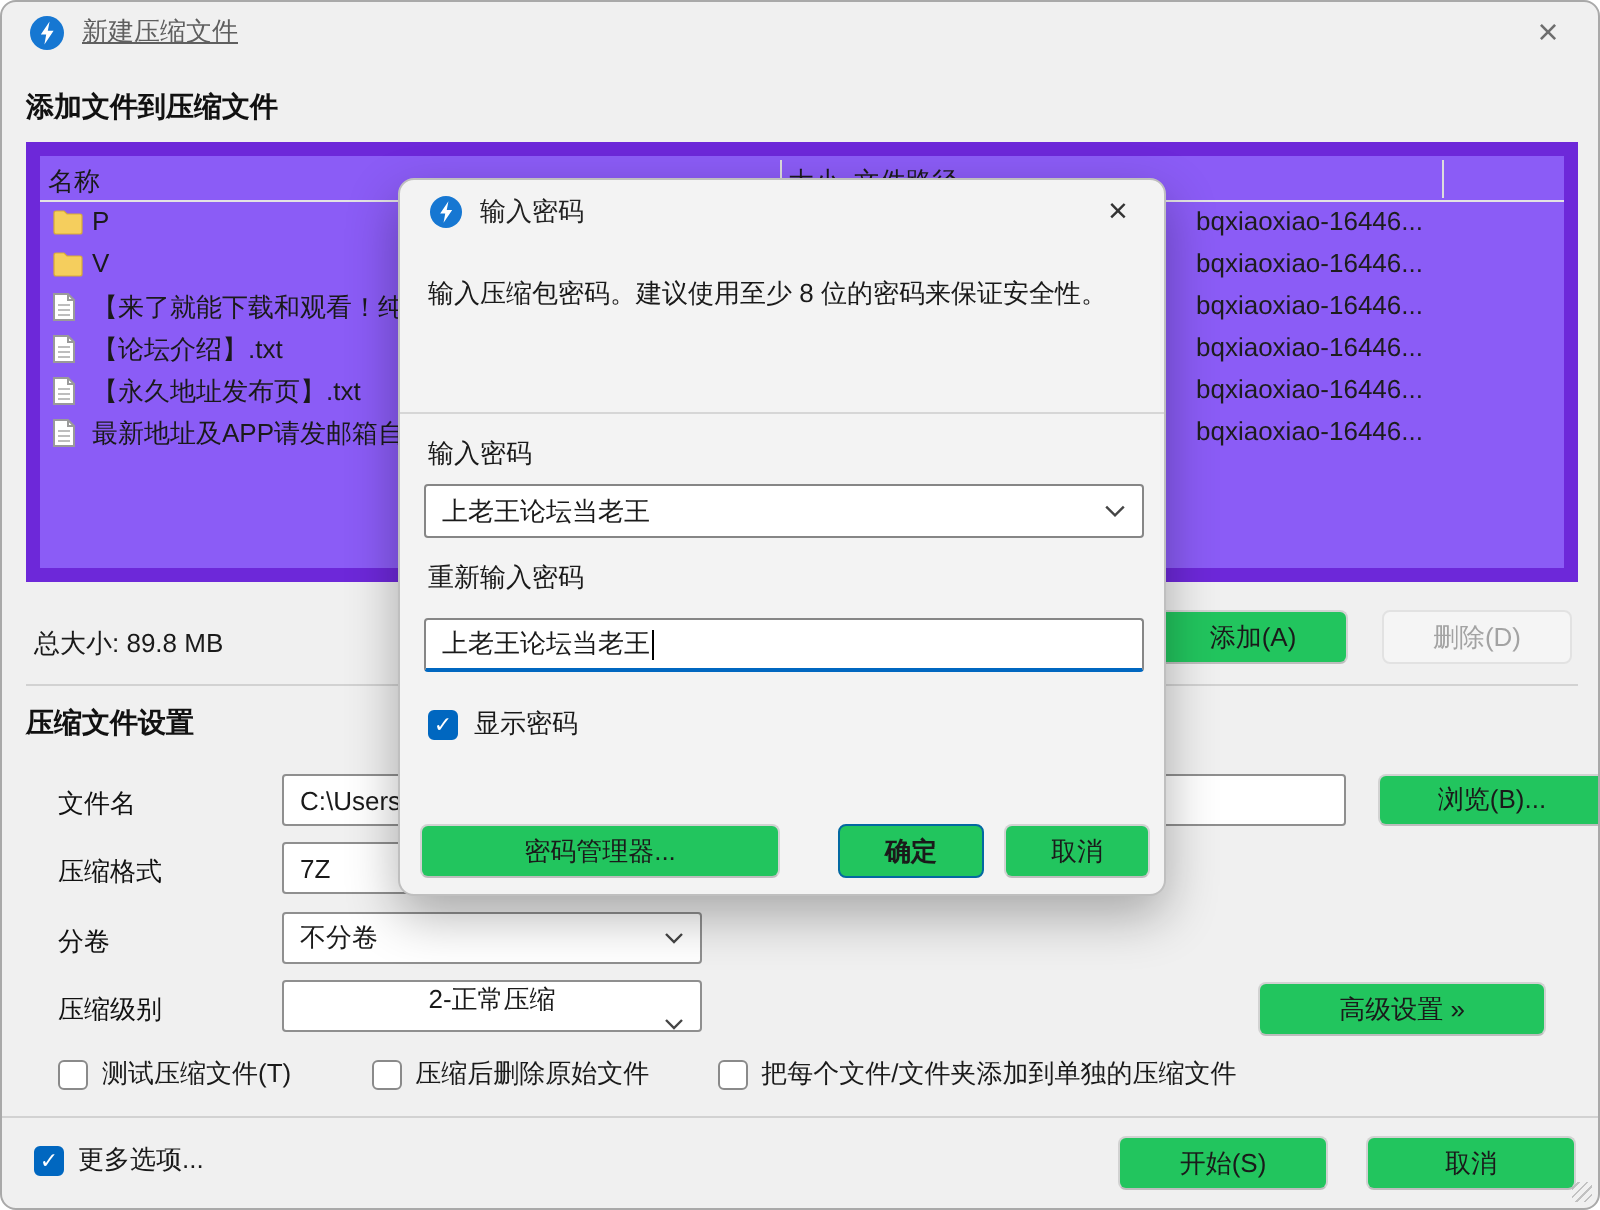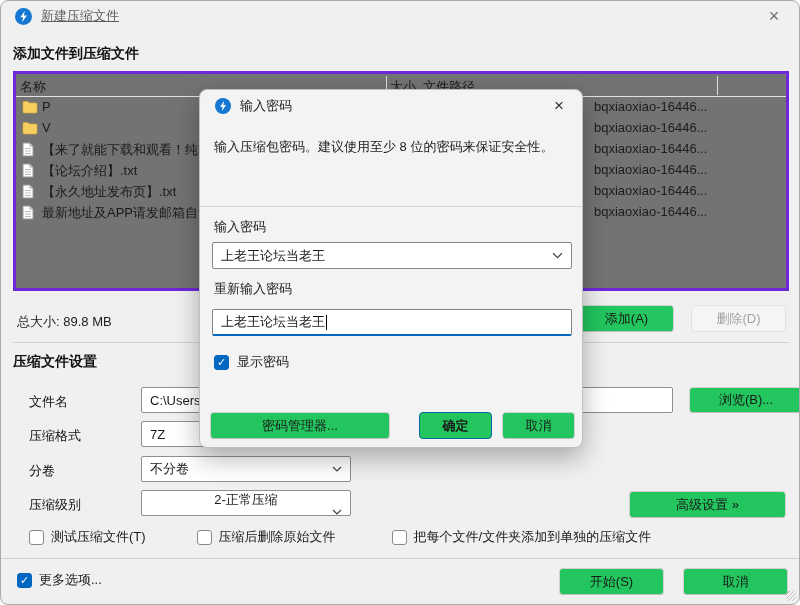--- a/index.html
+++ b/index.html
@@ -12,21 +12,21 @@
   
   .titlebar { position:absolute; left:0; top:0; width:100%; height:30px; display:flex; align-items:center; }
   .titlebar .appicon { margin-left:14px; width:17px; height:17px; }
   .titlebar .title { margin-left:9px; color:#5f5f5f; font-size:13px;text-decoration:underline; }
   .titlebar .close { position:absolute; right:12px; top:2px; width:26px; height:26px;
     display:flex; align-items:center; justify-content:center; color:#6e6e6e; font-size:18px; cursor:default; }
   
   .sect-head { position:absolute; left:12px; font-weight:bold; font-size:14px; color:#111; }
   
   .filelist { position:absolute; left:12px; top:70px; width:776px; height:220px;
-    background:#737373; border:3px solid #6d28d9; }
+    background:#8b5cf6; border:7px solid #6d28d9; }
   .fl-header { position:relative; height:23px; border-bottom:1px solid #e3e3e3; }
   .fl-header .h-name { position:absolute; left:4px;  top:4px; }
   .fl-header .h-size { position:absolute; left:374px; top:4px; }
   .fl-header .h-path { position:absolute; left:407px; top:4px; }
   .fl-header .hsep1 { position:absolute; left:370px; top:2px; width:1px; height:19px; background:#dcdcdc; }
   .fl-header .hsep2 { position:absolute; left:701px; top:2px; width:1px; height:19px; background:#dcdcdc; }
   .fl-rows { position:relative; }
   .file-row { position:relative; height:21px; }
   .file-row .ficon { position:absolute; left:6px; top:3px; width:16px; height:14px; }
   .file-row .fname { position:absolute; left:26px; top:2px; white-space:nowrap; }
@@ -45,26 +45,26 @@
   
   .form-label { position:absolute; left:28px; font-size:13px; color:#111; }
   .field { position:absolute; background:#ffffff; border:1px solid #8f8f8f; border-radius:2px;
     height:26px; display:flex; align-items:center; padding:0 8px; }
   .field .chev { margin-left:auto; }
   #filename-field { left:140px; top:386px; width:532px; }
   #browse-btn     { position:absolute; left:688px; top:386px; width:114px; height:26px; }
   #format-field   { left:140px; top:420px; width:210px; }
   #volume-field   { left:140px; top:455px; width:210px; }
   #level-field    { left:140px; top:489px; width:210px;flex-direction:column; }
-  #advanced-btn   { position:absolute; left:628px; top:490px; width:157px; height:27px; }
+  #advanced-btn   { position:absolute; left:628px; top:490px; width:144px; height:27px; }
   
   .cb { width:15px; height:15px; border:1px solid #8a8a8a; border-radius:3px; background:#fff;
     display:inline-flex; align-items:center; justify-content:center; flex:none; }
   .cb.checked { background:#0067c0; border-color:#0067c0; color:#fff; font-size:11px; }
-  .opt-row { position:absolute; left:28px; top:527px; display:flex; gap:15px; align-items:center; }
+  .opt-row { position:absolute; left:28px; top:527px; display:flex; gap:4px; align-items:center; }
   .opt-item { display:flex; align-items:center; gap:7px; }
   
   .more-opts { position:absolute; left:16px; top:570px; display:flex; align-items:center; gap:7px; }
   #start-btn  { position:absolute; left:558px; top:567px; width:105px; height:27px; }
   #cancel-btn { position:absolute; left:682px; top:567px; width:105px; height:27px; }
   .grip { position:absolute; right:3px; bottom:3px; width:10px; height:10px;
     background:repeating-linear-gradient(135deg, transparent 0 2px, #b5b5b5 2px 3px); opacity:.8; }
   
   .dialog { position:absolute; left:198px; top:88px; width:384px; height:359px;
     background:#f3f3f3; border:1px solid #bfbfbf; border-radius:8px;
@@ -225,21 +225,21 @@
 
   <div class="opt-row">
       <span class="opt-item" style="margin-left: 0px;">
         <span class="cb"></span>
         <span>测试压缩文件(T)</span>
       </span>
       <span class="opt-item" style="margin-left: 36px;">
         <span class="cb"></span>
         <span>压缩后删除原始文件</span>
       </span>
-      <span class="opt-item" style="margin-left: 41px;">
+      <span class="opt-item" style="margin-left: 30px;">
         <span class="cb"></span>
         <span>把每个文件/文件夹添加到单独的压缩文件</span>
       </span>
     </div>
 
   <div class="divider" style="left:0; top:557px; width:800px;"></div>
 
   <div class="more-opts">
     <span class="cb checked">✓</span>
     <span>更多选项...</span>

